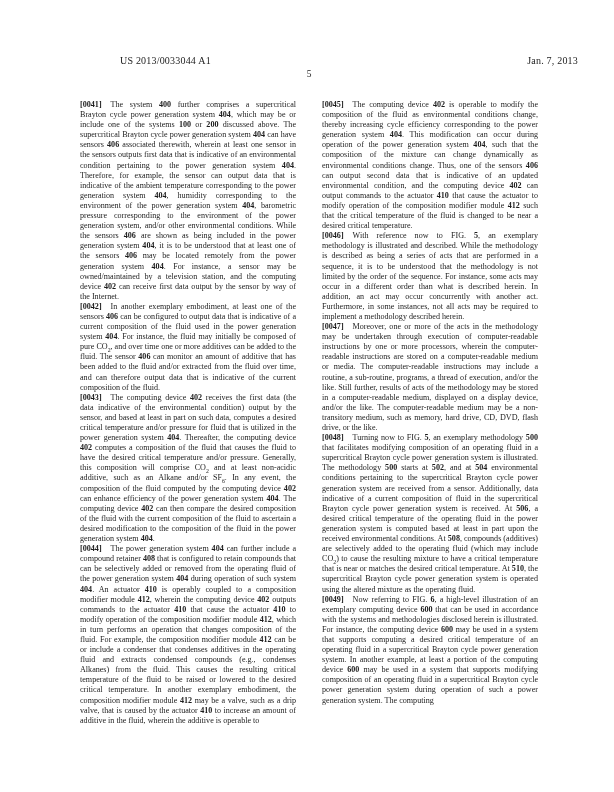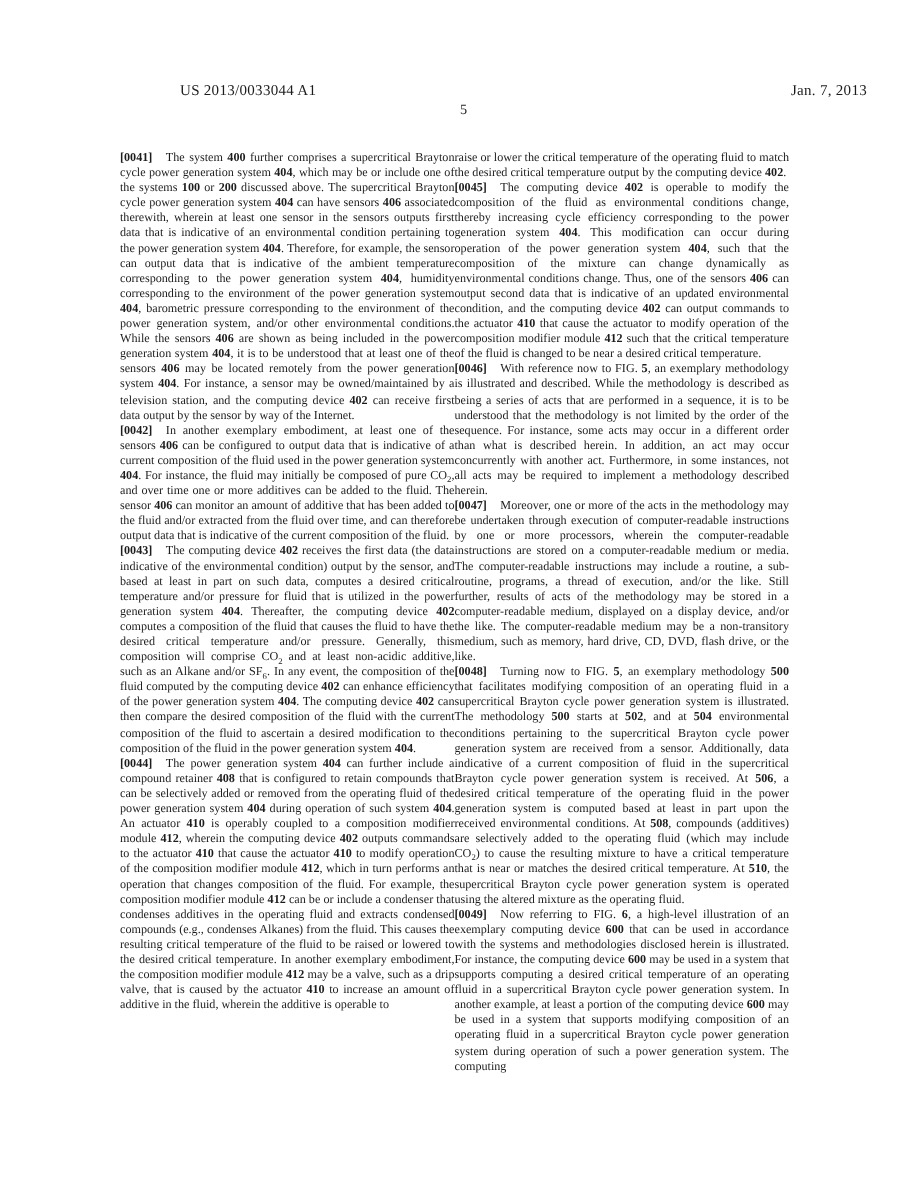--- a/index.html
+++ b/index.html
@@ -32,21 +32,21 @@
     width: 458px;
     text-align: center;
     font-size: 9.5px;
   }
   .columns {
     position: absolute;
     top: 100px;
     left: 80px;
     width: 458px;
     display: flex;
-    gap: 0;
+    gap: 26px;
   }
   .column { width: 223px; }
   .para {
     margin: 0;
     font-size: 8.1px;
     line-height: 10.1px;
     text-align: justify;
     text-justify: inter-word;
     hyphens: auto;
     -webkit-hyphens: auto;
@@ -66,21 +66,20 @@
   </div>
   <div class="page-number">5</div>
   <div class="columns">
     <div class="column" id="col-left">
         <p class="para"><span class="pnum">[0041]</span><span class="pgap"></span>The system <b>400</b> further comprises a supercritical Brayton cycle power generation system <b>404</b>, which may be or include one of the systems <b>100</b> or <b>200</b> discussed above. The supercritical Brayton cycle power generation system <b>404</b> can have sensors <b>406</b> associated therewith, wherein at least one sensor in the sensors outputs first data that is indicative of an environmental condition pertaining to the power generation system <b>404</b>. Therefore, for example, the sensor can output data that is indicative of the ambient temperature corresponding to the power generation system <b>404</b>, humidity corresponding to the environment of the power generation system <b>404</b>, barometric pressure corresponding to the environment of the power generation system, and/or other environmental conditions. While the sensors <b>406</b> are shown as being included in the power generation system <b>404</b>, it is to be understood that at least one of the sensors <b>406</b> may be located remotely from the power generation system <b>404</b>. For instance, a sensor may be owned/maintained by a television station, and the computing device <b>402</b> can receive first data output by the sensor by way of the Internet.</p>
         <p class="para"><span class="pnum">[0042]</span><span class="pgap"></span>In another exemplary embodiment, at least one of the sensors <b>406</b> can be configured to output data that is indicative of a current composition of the fluid used in the power generation system <b>404</b>. For instance, the fluid may initially be composed of pure CO<sub>2</sub>, and over time one or more additives can be added to the fluid. The sensor <b>406</b> can monitor an amount of additive that has been added to the fluid and/or extracted from the fluid over time, and can therefore output data that is indicative of the current composition of the fluid.</p>
         <p class="para"><span class="pnum">[0043]</span><span class="pgap"></span>The computing device <b>402</b> receives the first data (the data indicative of the environmental condition) output by the sensor, and based at least in part on such data, computes a desired critical temperature and/or pressure for fluid that is utilized in the power generation system <b>404</b>. Thereafter, the computing device <b>402</b> computes a composition of the fluid that causes the fluid to have the desired critical temperature and/or pressure. Generally, this composition will comprise CO<sub>2</sub> and at least non-acidic additive, such as an Alkane and/or SF<sub>6</sub>. In any event, the composition of the fluid computed by the computing device <b>402</b> can enhance efficiency of the power generation system <b>404</b>. The computing device <b>402</b> can then compare the desired composition of the fluid with the current composition of the fluid to ascertain a desired modification to the composition of the fluid in the power generation system <b>404</b>.</p>
         <p class="para"><span class="pnum">[0044]</span><span class="pgap"></span>The power generation system <b>404</b> can further include a compound retainer <b>408</b> that is configured to retain compounds that can be selectively added or removed from the operating fluid of the power generation system <b>404</b> during operation of such system <b>404</b>. An actuator <b>410</b> is operably coupled to a composition modifier module <b>412</b>, wherein the computing device <b>402</b> outputs commands to the actuator <b>410</b> that cause the actuator <b>410</b> to modify operation of the composition modifier module <b>412</b>, which in turn performs an operation that changes composition of the fluid. For example, the composition modifier module <b>412</b> can be or include a condenser that condenses additives in the operating fluid and extracts condensed compounds (e.g., condenses Alkanes) from the fluid. This causes the resulting critical temperature of the fluid to be raised or lowered to the desired critical temperature. In another exemplary embodiment, the composition modifier module <b>412</b> may be a valve, such as a drip valve, that is caused by the actuator <b>410</b> to increase an amount of additive in the fluid, wherein the additive is operable to</p>
       </div>
     <div class="column" id="col-right">
-        <p class="para">raise or lower the critical temperature of the operating fluid to match the desired critical temperature output by the computing device <b>402</b>.</p>
         <p class="para"><span class="pnum">[0045]</span><span class="pgap"></span>The computing device <b>402</b> is operable to modify the composition of the fluid as environmental conditions change, thereby increasing cycle efficiency corresponding to the power generation system <b>404</b>. This modification can occur during operation of the power generation system <b>404</b>, such that the composition of the mixture can change dynamically as environmental conditions change. Thus, one of the sensors <b>406</b> can output second data that is indicative of an updated environmental condition, and the computing device <b>402</b> can output commands to the actuator <b>410</b> that cause the actuator to modify operation of the composition modifier module <b>412</b> such that the critical temperature of the fluid is changed to be near a desired critical temperature.</p>
         <p class="para"><span class="pnum">[0046]</span><span class="pgap"></span>With reference now to FIG. <b>5</b>, an exemplary methodology is illustrated and described. While the methodology is described as being a series of acts that are performed in a sequence, it is to be understood that the methodology is not limited by the order of the sequence. For instance, some acts may occur in a different order than what is described herein. In addition, an act may occur concurrently with another act. Furthermore, in some instances, not all acts may be required to implement a methodology described herein.</p>
         <p class="para"><span class="pnum">[0047]</span><span class="pgap"></span>Moreover, one or more of the acts in the methodology may be undertaken through execution of computer-readable instructions by one or more processors, wherein the computer-readable instructions are stored on a computer-readable medium or media. The computer-readable instructions may include a routine, a sub-routine, programs, a thread of execution, and/or the like. Still further, results of acts of the methodology may be stored in a computer-readable medium, displayed on a display device, and/or the like. The computer-readable medium may be a non-transitory medium, such as memory, hard drive, CD, DVD, flash drive, or the like.</p>
         <p class="para"><span class="pnum">[0048]</span><span class="pgap"></span>Turning now to FIG. <b>5</b>, an exemplary methodology <b>500</b> that facilitates modifying composition of an operating fluid in a supercritical Brayton cycle power generation system is illustrated. The methodology <b>500</b> starts at <b>502</b>, and at <b>504</b> environmental conditions pertaining to the supercritical Brayton cycle power generation system are received from a sensor. Additionally, data indicative of a current composition of fluid in the supercritical Brayton cycle power generation system is received. At <b>506</b>, a desired critical temperature of the operating fluid in the power generation system is computed based at least in part upon the received environmental conditions. At <b>508</b>, compounds (additives) are selectively added to the operating fluid (which may include CO<sub>2</sub>) to cause the resulting mixture to have a critical temperature that is near or matches the desired critical temperature. At <b>510</b>, the supercritical Brayton cycle power generation system is operated using the altered mixture as the operating fluid.</p>
         <p class="para"><span class="pnum">[0049]</span><span class="pgap"></span>Now referring to FIG. <b>6</b>, a high-level illustration of an exemplary computing device <b>600</b> that can be used in accordance with the systems and methodologies disclosed herein is illustrated. For instance, the computing device <b>600</b> may be used in a system that supports computing a desired critical temperature of an operating fluid in a supercritical Brayton cycle power generation system. In another example, at least a portion of the computing device <b>600</b> may be used in a system that supports modifying composition of an operating fluid in a supercritical Brayton cycle power generation system during operation of such a power generation system. The computing</p>
       </div>
   </div>
 </div>
 
 </body></html>

